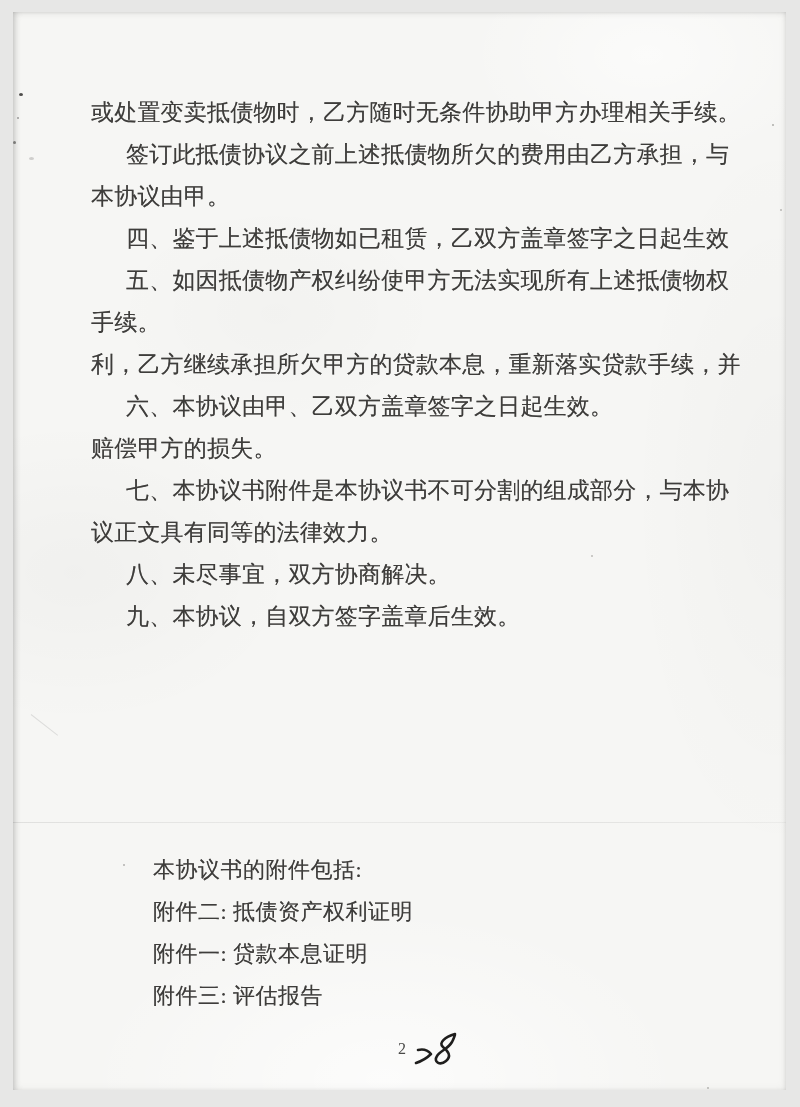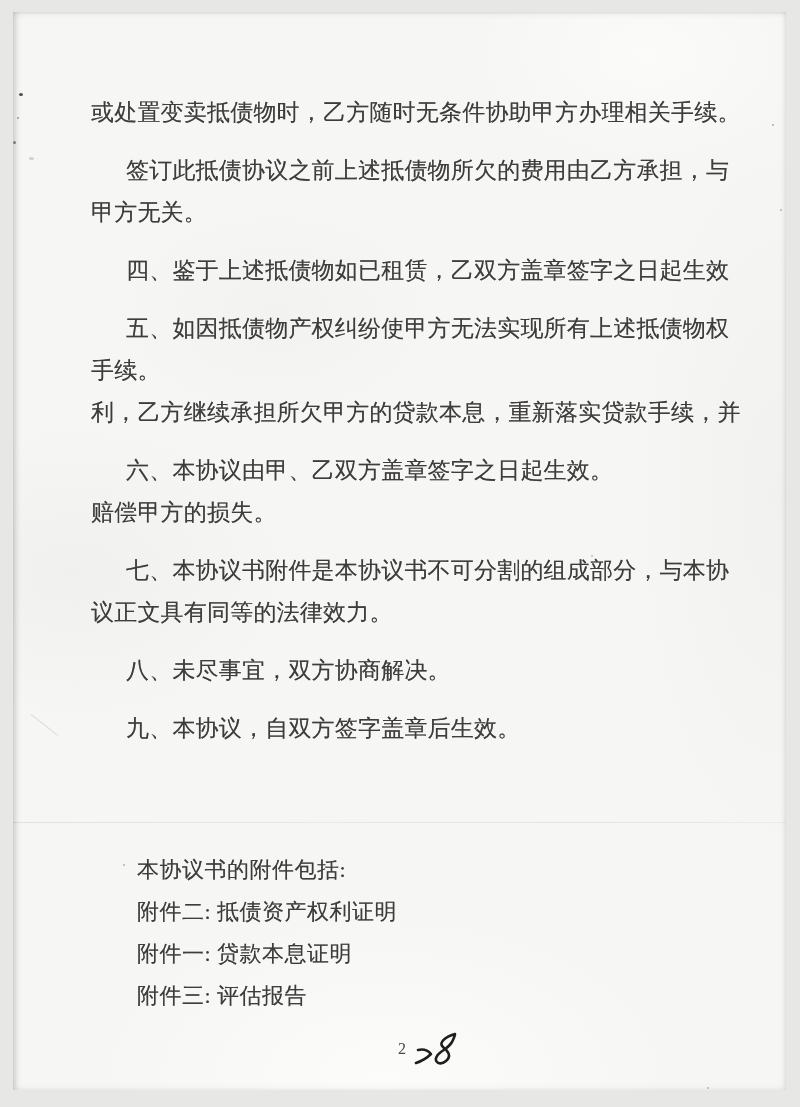--- a/index.html
+++ b/index.html
@@ -31,24 +31,24 @@
       inset 0 4px 6px -4px rgba(0,0,0,.10);
   }
   
   .body-text{
     position:absolute;left:78px;top:80px;width:660px;
     font-size:23px;line-height:42px;color:#3e3d3b;
     text-shadow:0 0 .6px rgba(62,61,59,.55);
     letter-spacing:.2px;
   }
   .line{white-space:nowrap;}
-  .line.indent{padding-left:35px;margin-top:16px;}
+  .line.indent{padding-left:35px;}
   
   .attachments{
-    position:absolute;left:124px;top:837px;width:500px;
+    position:absolute;left:140px;top:837px;width:500px;
     font-size:22px;line-height:42px;color:#3e3d3b;
     text-shadow:0 0 .6px rgba(62,61,59,.55);
     letter-spacing:.5px;
   }
   
   .page-number{
     position:absolute;left:385px;top:1028px;
     font-size:16px;color:#4a4a48;
   }
   
@@ -79,21 +79,21 @@
 </style>
 </head>
 <body>
 
 <div class="scan">
   <div class="paper">
 
     <div class="body-text">
       <div class="line">或处置变卖抵债物时，乙方随时无条件协助甲方办理相关手续。</div>
       <div class="line indent">签订此抵债协议之前上述抵债物所欠的费用由乙方承担，与</div>
-      <div class="line">甲方无关。</div>
+      <div class="line">本协议由甲。</div>
       <div class="line indent">四、鉴于上述抵债物如已租赁，乙双方盖章签字之日起生效</div>
       <div class="line indent">五、如因抵债物产权纠纷使甲方无法实现所有上述抵债物权</div>
       <div class="line">手续。</div>
       <div class="line">利，乙方继续承担所欠甲方的贷款本息，重新落实贷款手续，并</div>
       <div class="line indent">六、本协议由甲、乙双方盖章签字之日起生效。</div>
       <div class="line">赔偿甲方的损失。</div>
       <div class="line indent">七、本协议书附件是本协议书不可分割的组成部分，与本协</div>
       <div class="line">议正文具有同等的法律效力。</div>
       <div class="line indent">八、未尽事宜，双方协商解决。</div>
       <div class="line indent">九、本协议，自双方签字盖章后生效。</div>

